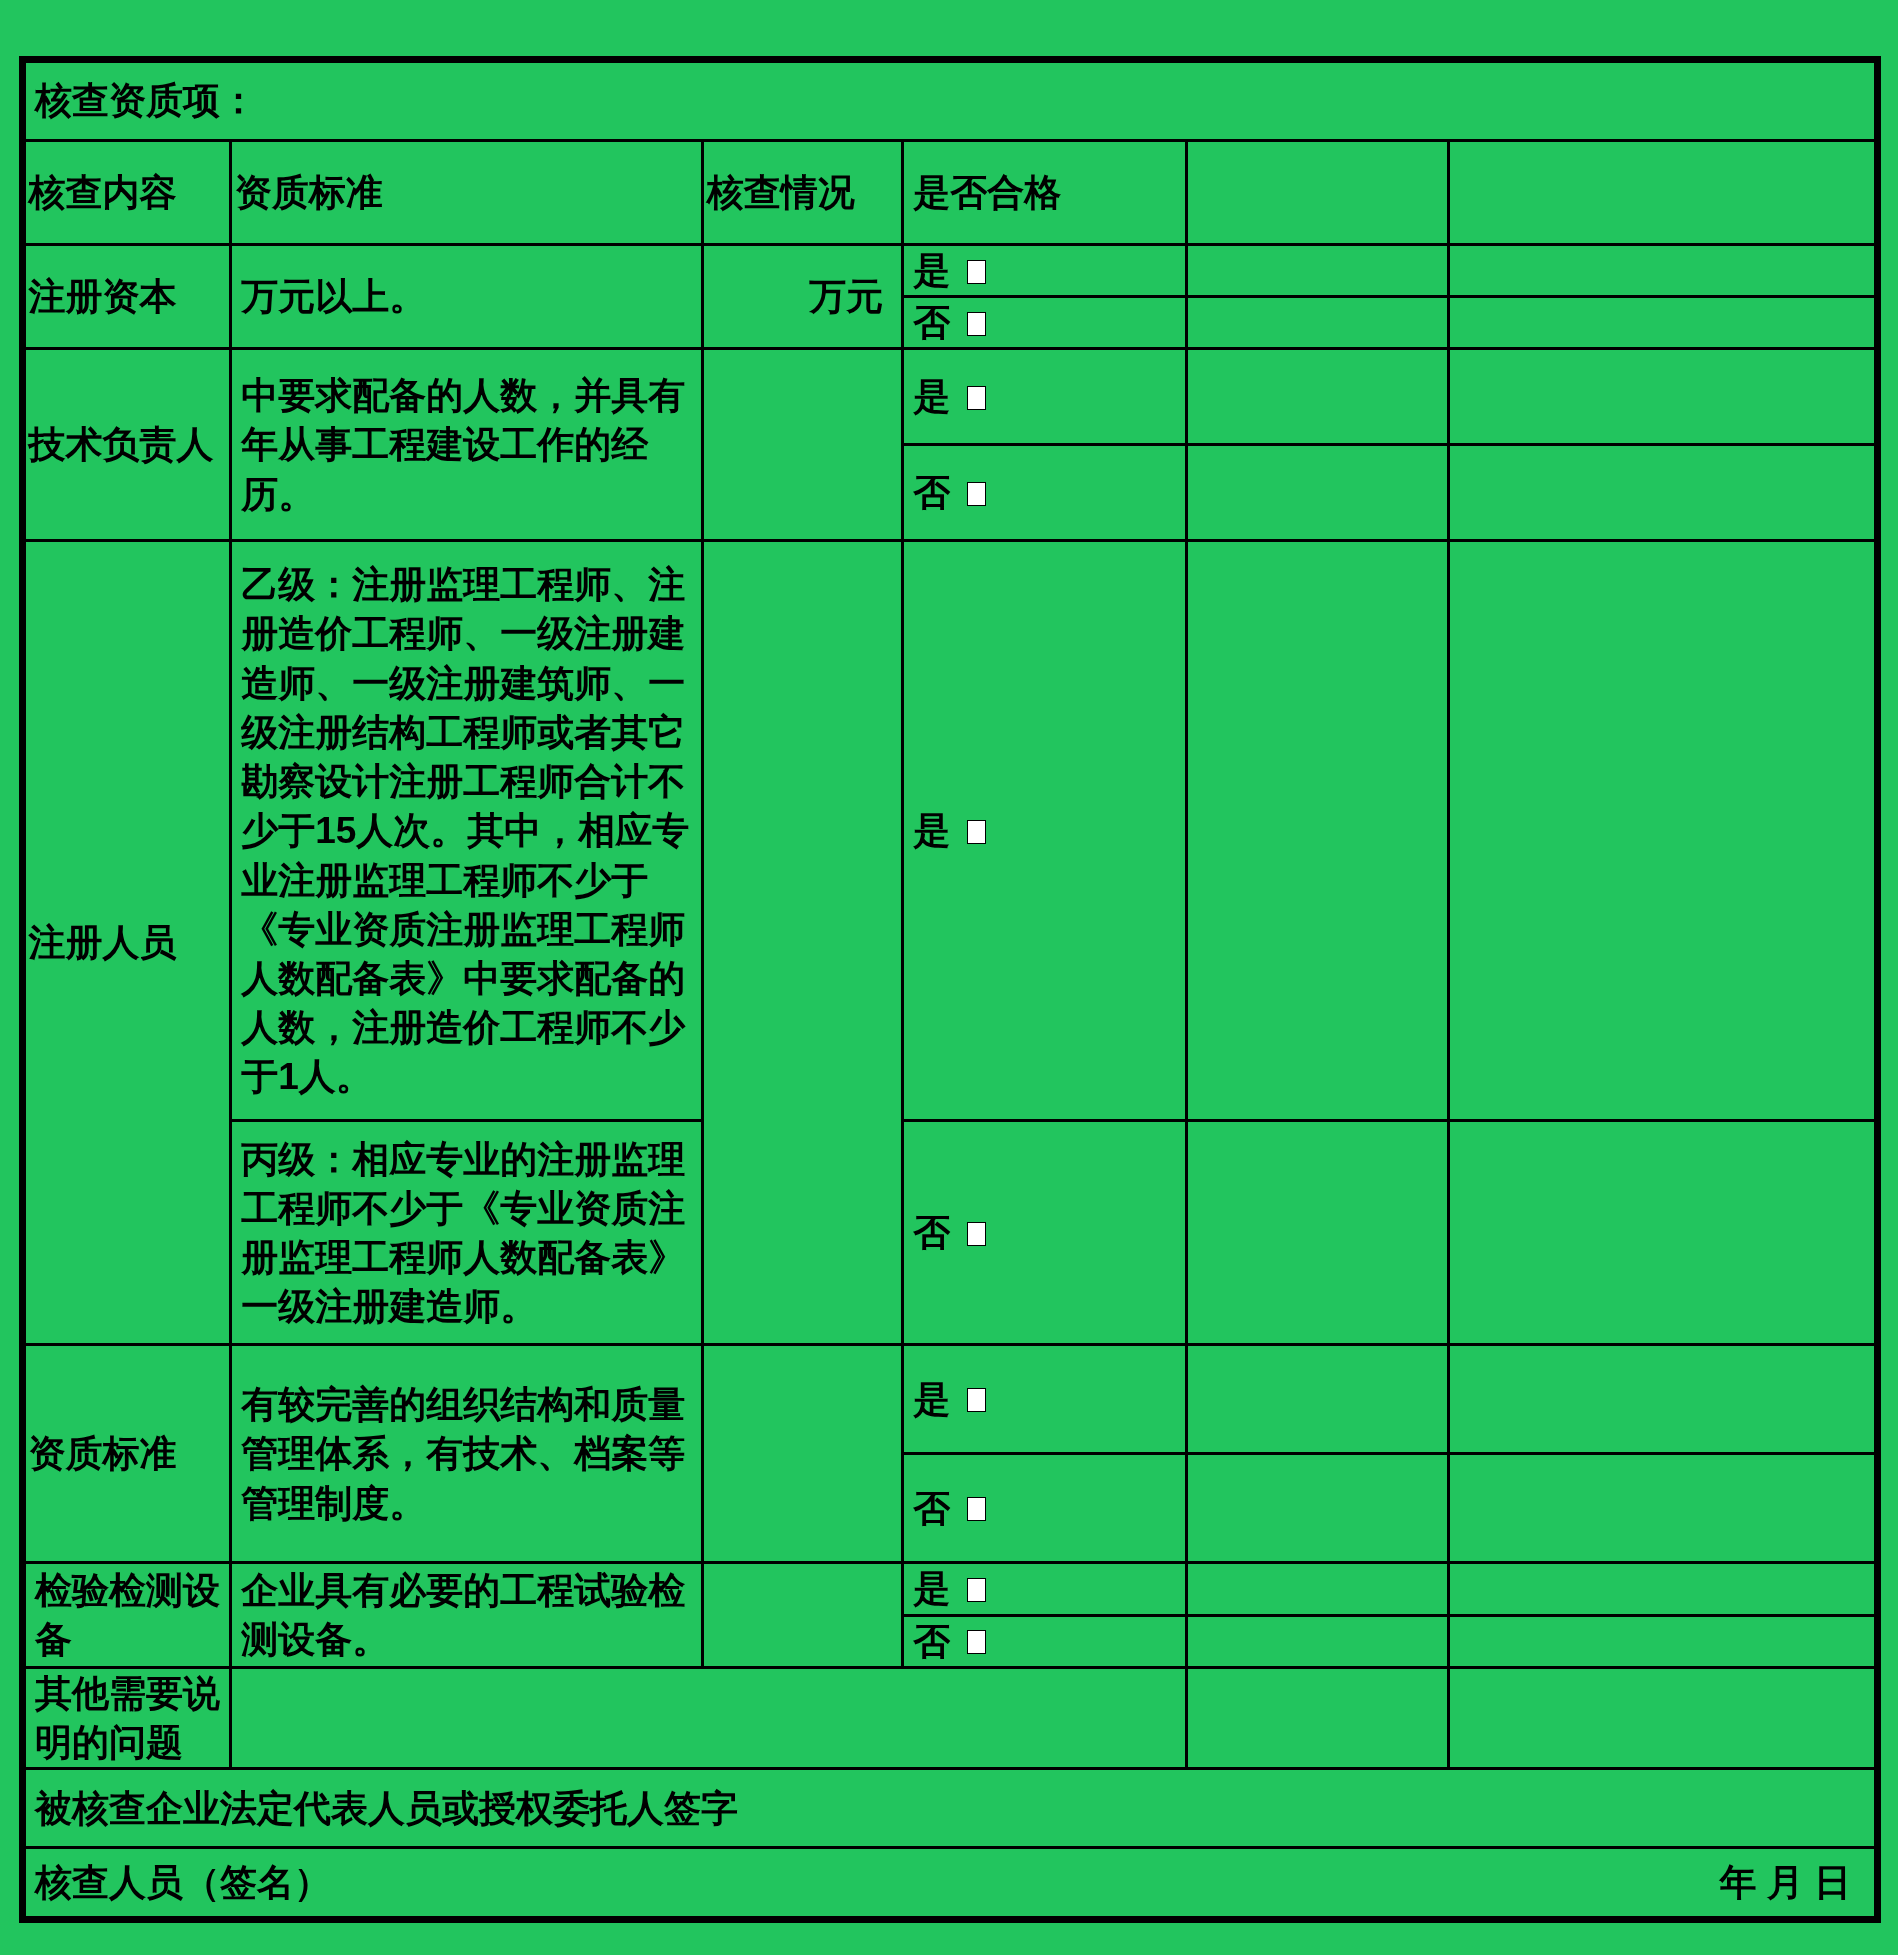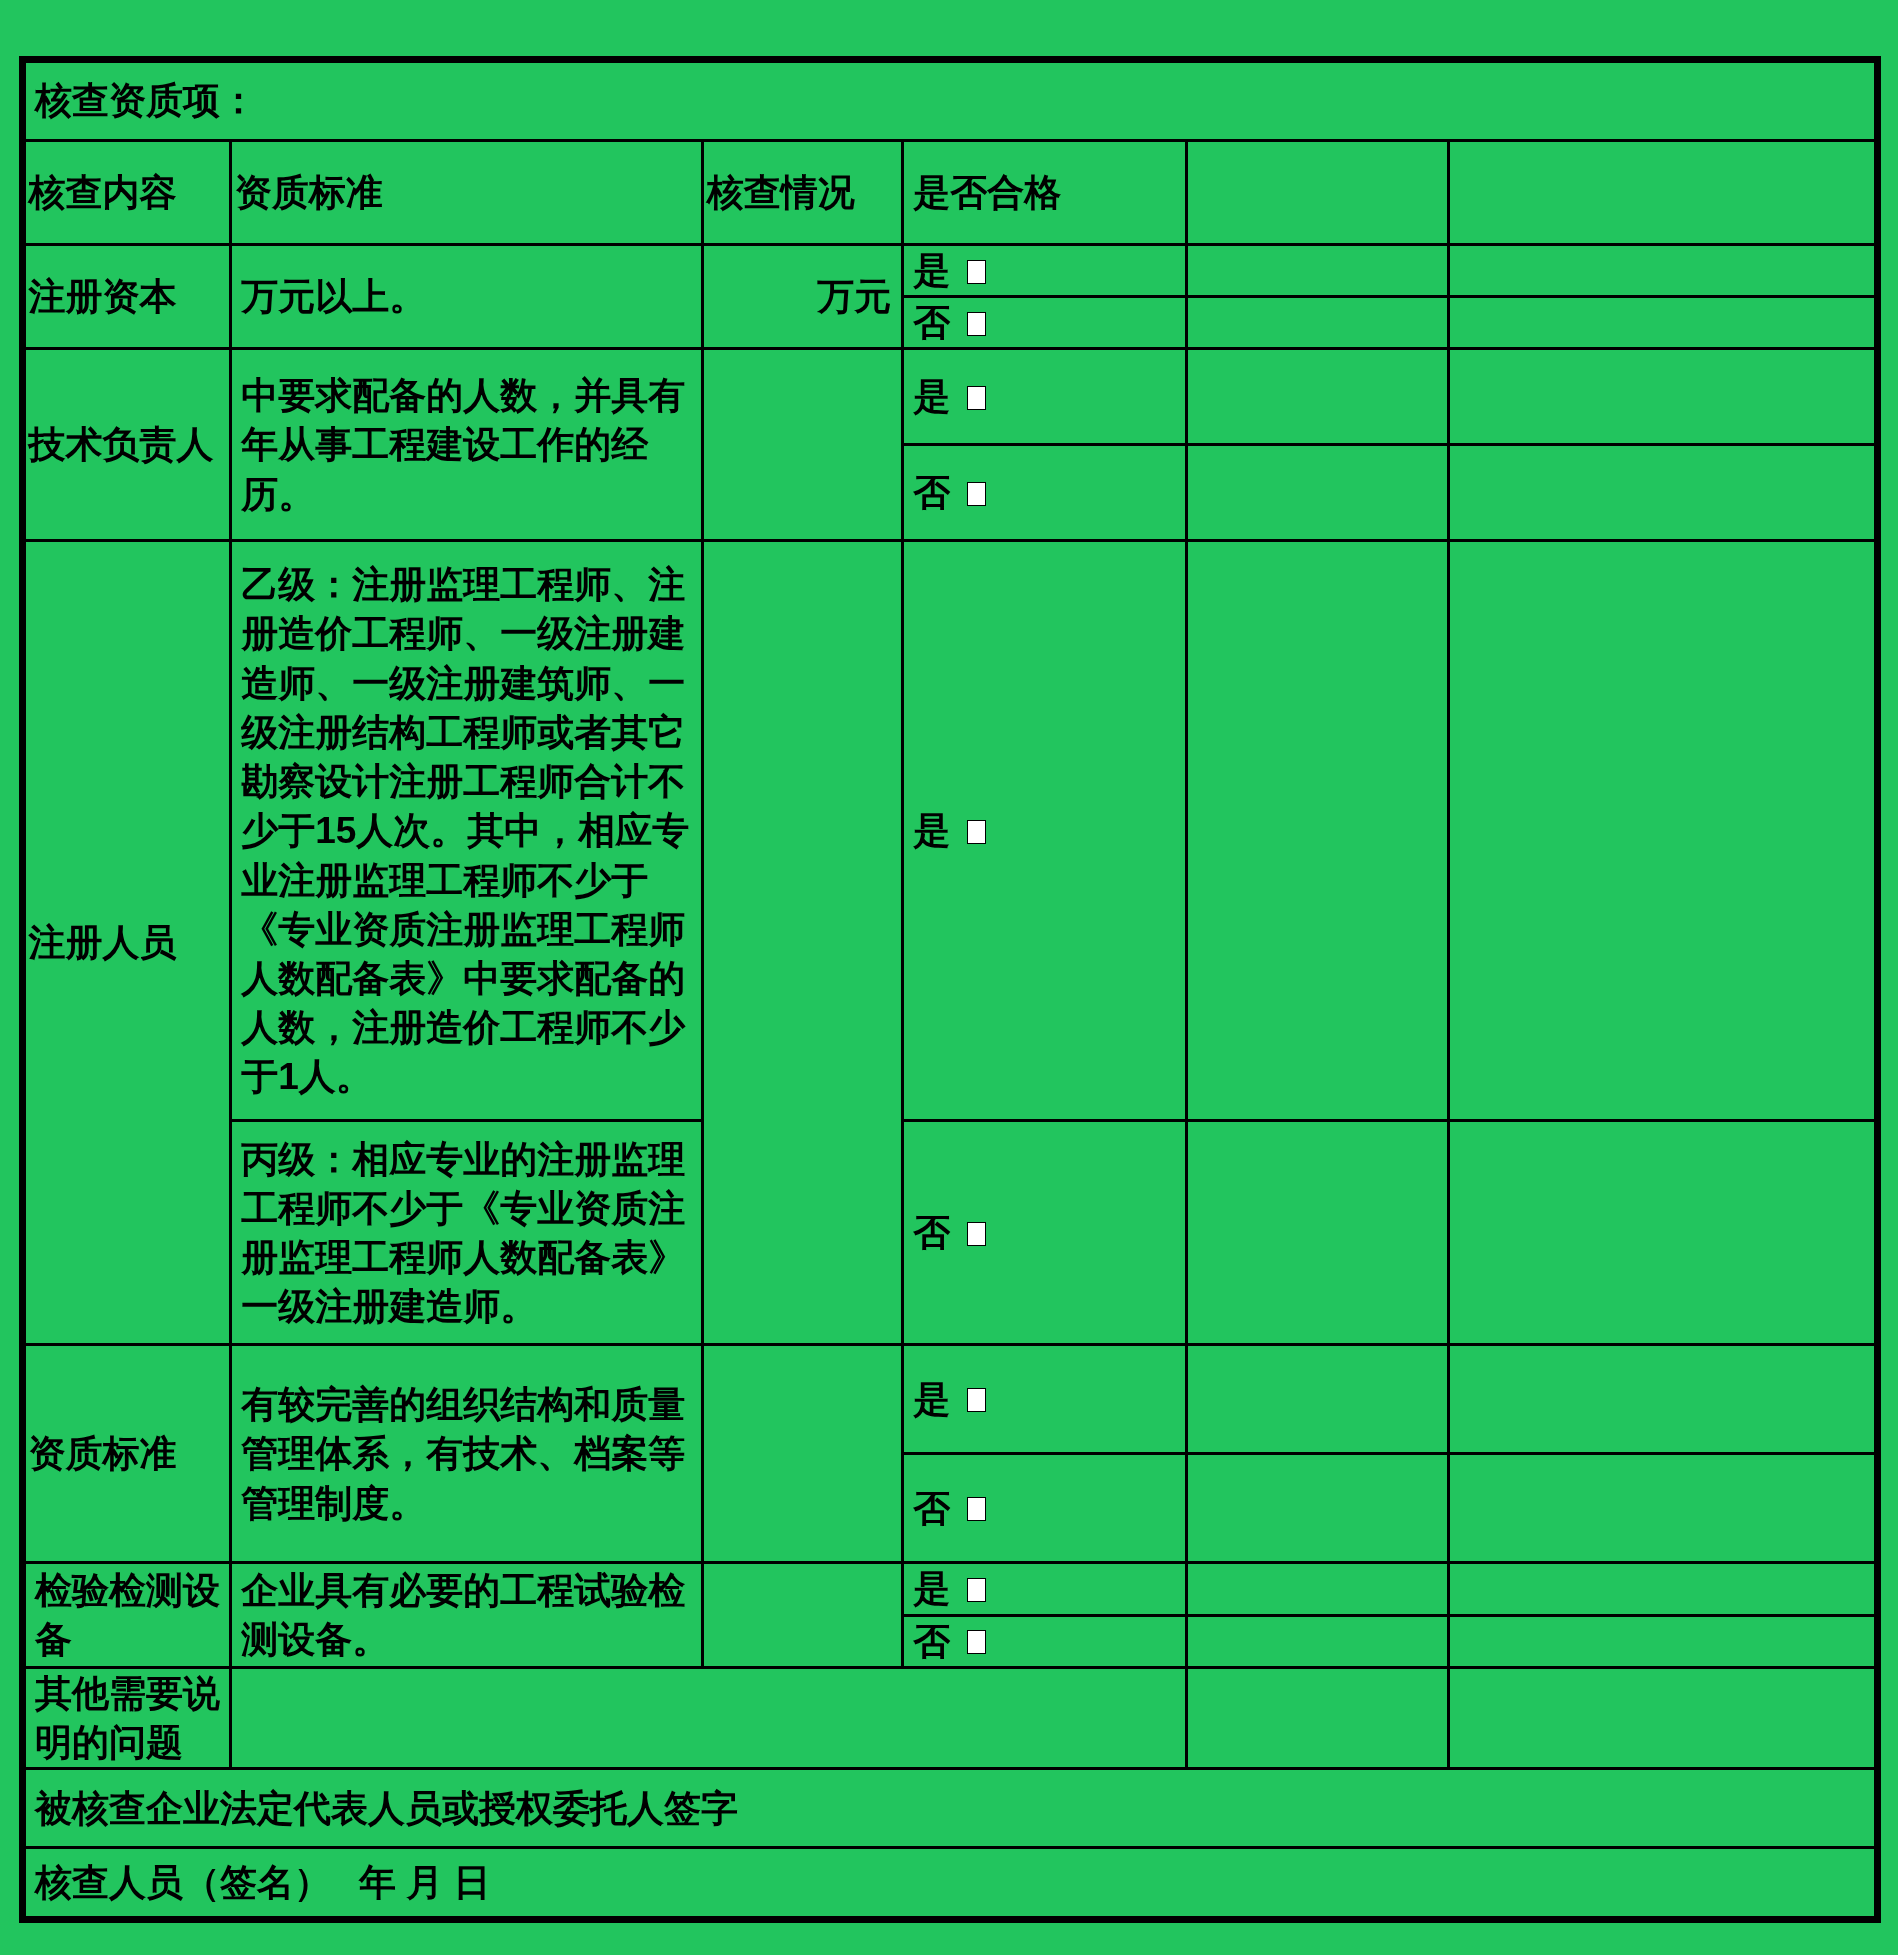--- a/index.html
+++ b/index.html
@@ -38,36 +38,36 @@
     padding: 0 9px;
     overflow: hidden;
     word-break: break-all;
   }
   td.center {
     text-align: left;
     padding: 0 2.6px;
   }
   td.right {
     text-align: right;
-    padding-right: 10px;
+    padding-right: 18px;
   }
   .cb {
     display: inline-block;
     width: 16.7px;
     height: 22px;
     border: 1.9px solid #000000;
     margin-left: 16.7px;
     vertical-align: -0.6px;
     background: #ffffff;
   }
   .flexrow {
     display: flex;
+    justify-content: space-between;
     align-items: center;
     width: 100%;
-    gap: 28px;
   }
   .date {
     padding-right: 14px;
     white-space: nowrap;
   }
 </style>
 </head>
 <body>
 
 <div class="page">

